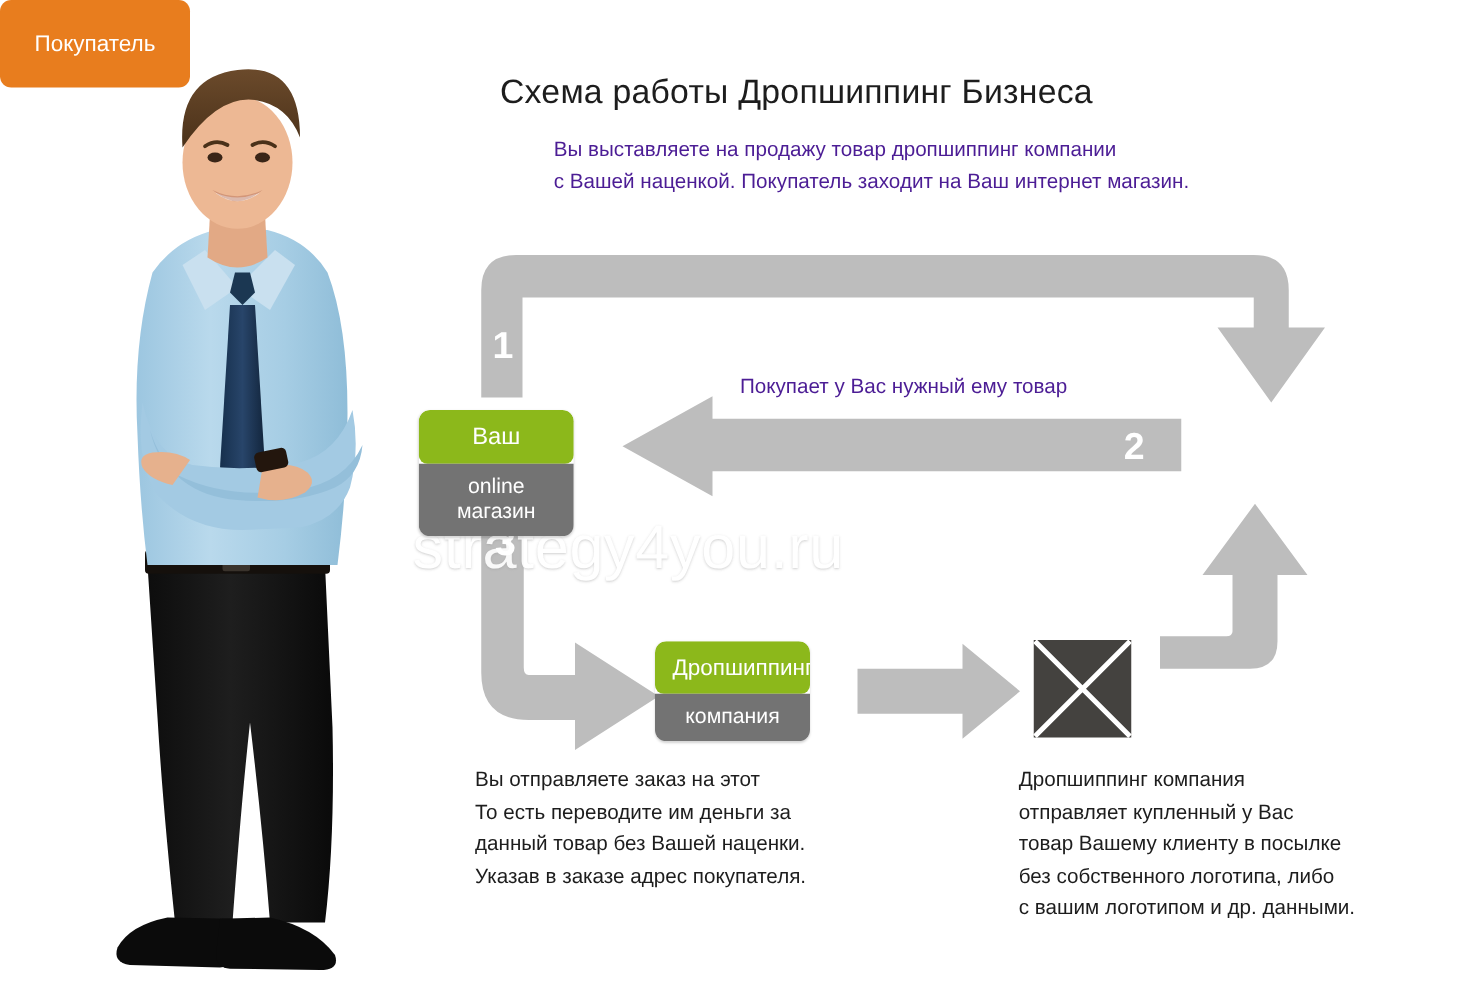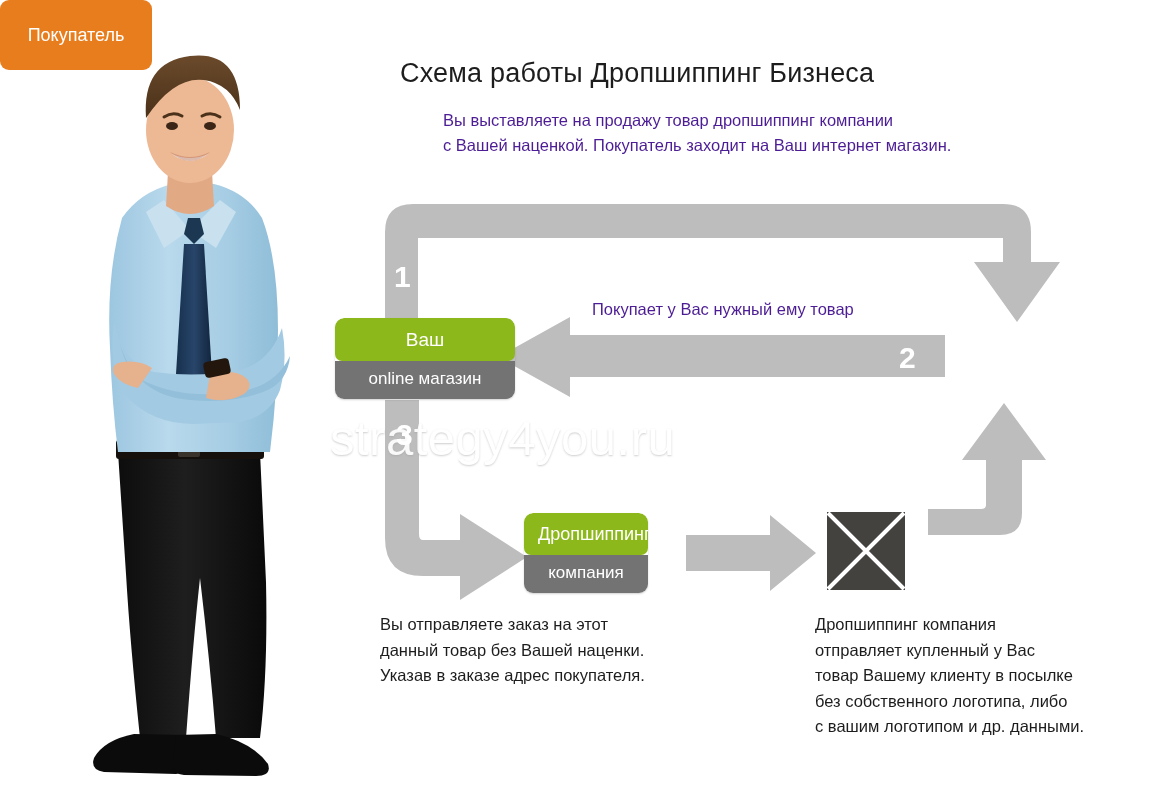--- a/index.html
+++ b/index.html
@@ -107,21 +107,21 @@
     border-radius: 9px 9px 7px 7px;
   }
   .node .base {
     background: #737373;
     color: #ffffff;
     text-align: center;
     font-size: 17px;
     padding: 8px 14px 10px;
   }
 
-  #node-shop  { left: 335px; top: 318px; width: 180px; }
+  #node-shop  { left: 335px; top: 328px; width: 124px; }
   #node-shop .cap  { font-size: 19px; }
   #node-drop  { left: 524px; top: 513px; width: 124px; }
 
   #node-buyer {
     left: 953px; top: 324px;
     width: 152px; height: 70px;
     background: #e87d1e;
     border-radius: 9px;
     display: flex;
     align-items: center;
@@ -299,20 +299,21 @@
     <svg viewBox="0 0 80 80" xmlns="http://www.w3.org/2000/svg" aria-hidden="true">
       <rect x="1" y="1" width="78" height="78" fill="#44423f"></rect>
       <path d="M2 2 L78 78 M78 2 L2 78" stroke="#ffffff" stroke-width="4"></path>
     </svg>
   </div>
 
   <div class="mid-label">Покупает у Вас нужный ему товар</div>
 
   <div class="para" id="para-left">
     <div>Вы отправляете заказ на этот</div>
+    <div>То есть переводите им деньги за</div>
     <div>данный товар без Вашей наценки.</div>
     <div>Указав в заказе адрес покупателя.</div>
   </div>
 
   <div class="para" id="para-right">
     <div>Дропшиппинг компания</div>
     <div>отправляет купленный у Вас</div>
     <div>товар Вашему клиенту в посылке</div>
     <div>без собственного логотипа, либо</div>
     <div>с вашим логотипом и др. данными.</div>

